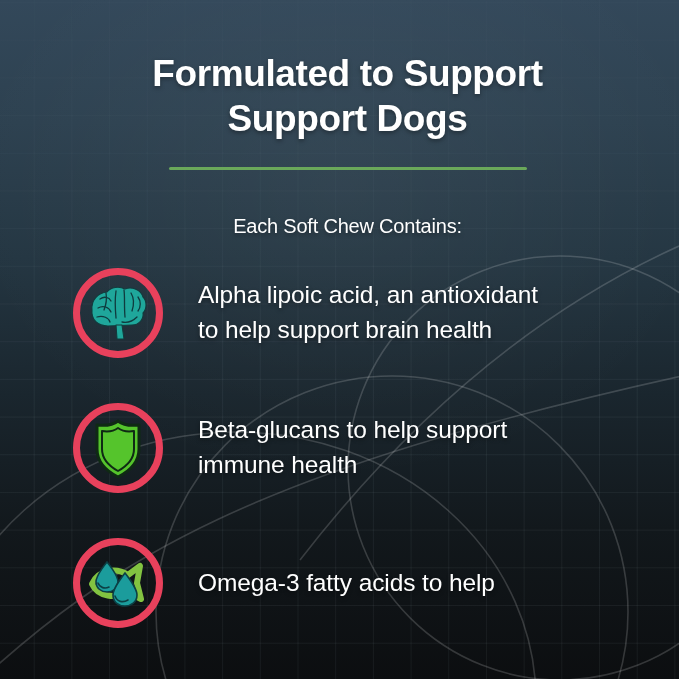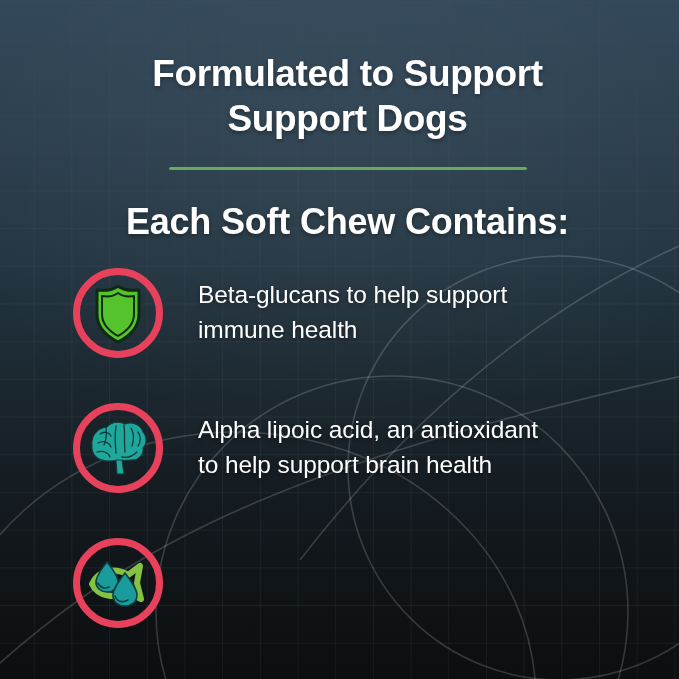--- a/index.html
+++ b/index.html
@@ -59,24 +59,24 @@
     justify-content: center;
   }
   .divider {
     width: 358px;
     height: 3px;
     border-radius: 2px;
     background: #6aa85a;
   }
   .subtitle {
     margin: 0;
-    padding-top: 31px;
+    padding-top: 45px;
     color: #ffffff;
-    font-size: 36px;
-    font-weight: bold;
+    font-size: 20px;
+    font-weight: normal;
     letter-spacing: -0.2px;
     text-shadow: 0 2px 4px rgba(0,0,0,0.35);
   }
 
   
   .benefits {
     position: absolute;
     left: 0; right: 0;
     top: 264px;
   }
@@ -132,36 +132,20 @@
       <span>Formulated to Support</span><br>
       <span>Support Dogs</span>
     </h1>
     <div class="divider-wrap">
       <div class="divider"></div>
     </div>
     <h2 class="subtitle">Each Soft Chew Contains:</h2>
   </div>
 
   <div class="benefits">
-
-    <div class="benefit-row">
-      <div class="icon-badge">
-        <svg width="92" height="92" viewBox="0 0 92 92" aria-hidden="true">
-          <circle cx="46" cy="46" r="41.5" fill="none" stroke="#e8415c" stroke-width="7"></circle>
-          <g>
-            <path d="M 46 19 C 41 23 34 24 25 23 L 25 47 C 25 60 34 69 46 75 C 58 69 67 60 67 47 L 67 23 C 58 24 51 23 46 19 Z" fill="#55c42c" stroke="#0f2a14" stroke-width="3" stroke-linejoin="round"></path>
-            <path d="M 46 26 C 42 29 36 30 30 29 L 30 47 C 30 57 37 64 46 69 C 55 64 62 57 62 47 L 62 29 C 56 30 50 29 46 26 Z" fill="#55c42c" stroke="#0f2a14" stroke-width="2" stroke-linejoin="round"></path>
-          </g>
-        </svg>
-      </div>
-      <div class="benefit-text">
-        <span>Beta-glucans to help support</span><br>
-        <span>immune health</span>
-      </div>
-    </div>
 
     <div class="benefit-row">
       <div class="icon-badge">
         <svg width="92" height="92" viewBox="0 0 92 92" aria-hidden="true">
           <circle cx="46" cy="46" r="41.5" fill="none" stroke="#e8415c" stroke-width="7"></circle>
           <g transform="translate(46,46)">
             <g fill="#1fa79b" stroke="#123b3d" stroke-width="1.1" stroke-linejoin="round">
               <path d="M -26 -3 C -27 -13 -20 -20 -11 -21 C -7 -26 1 -27 7 -24 C 14 -27 23 -23 25 -16 C 29 -12 29 -4 25 0 C 26 6 21 12 14 12 L -10 13 C -20 13 -27 7 -26 -3 Z"></path>
               <path d="M -2 12 L 4 12 L 6 26 L -1 26 Z"></path>
             </g>
@@ -183,27 +167,43 @@
         <span>Alpha lipoic acid, an antioxidant</span><br>
         <span>to help support brain health</span>
       </div>
     </div>
 
     <div class="benefit-row">
       <div class="icon-badge">
         <svg width="92" height="92" viewBox="0 0 92 92" aria-hidden="true">
           <circle cx="46" cy="46" r="41.5" fill="none" stroke="#e8415c" stroke-width="7"></circle>
           <g>
+            <path d="M 46 19 C 41 23 34 24 25 23 L 25 47 C 25 60 34 69 46 75 C 58 69 67 60 67 47 L 67 23 C 58 24 51 23 46 19 Z" fill="#55c42c" stroke="#0f2a14" stroke-width="3" stroke-linejoin="round"></path>
+            <path d="M 46 26 C 42 29 36 30 30 29 L 30 47 C 30 57 37 64 46 69 C 55 64 62 57 62 47 L 62 29 C 56 30 50 29 46 26 Z" fill="#55c42c" stroke="#0f2a14" stroke-width="2" stroke-linejoin="round"></path>
+          </g>
+        </svg>
+      </div>
+      <div class="benefit-text">
+        <span>Beta-glucans to help support</span><br>
+        <span>immune health</span>
+      </div>
+    </div>
+
+    <div class="benefit-row">
+      <div class="icon-badge">
+        <svg width="92" height="92" viewBox="0 0 92 92" aria-hidden="true">
+          <circle cx="46" cy="46" r="41.5" fill="none" stroke="#e8415c" stroke-width="7"></circle>
+          <g>
             <path d="M 20 47 C 26 33 44 30 56 38 L 68 29 L 65 46 L 69 62 L 56 55 C 44 62 26 60 20 47 Z" fill="none" stroke="#82c341" stroke-width="6" stroke-linejoin="round" stroke-linecap="round"></path>
             <path d="M 35 25 C 35 25 46 38 46 45 C 46 51 41 55 35 55 C 29 55 24 51 24 45 C 24 38 35 25 35 25 Z" fill="#1b9c9c" stroke="#0c3f44" stroke-width="1.6"></path>
             <path d="M 26 46 C 28 51 33 52 37 50" fill="none" stroke="#0c3f44" stroke-width="1.6" stroke-linecap="round"></path>
             <path d="M 53 36 C 53 36 65 51 65 58 C 65 65 59 69 53 69 C 46 69 41 65 41 58 C 41 51 53 36 53 36 Z" fill="#1b9c9c" stroke="#0c3f44" stroke-width="1.6"></path>
             <path d="M 43 59 C 45 65 51 66 56 63" fill="none" stroke="#0c3f44" stroke-width="1.6" stroke-linecap="round"></path>
           </g>
         </svg>
       </div>
       <div class="benefit-text">
-        <br>
+        <span>Omega-3 fatty acids to help</span><br>
       </div>
     </div>
 
   </div>
 </div>
 
 </body></html>

